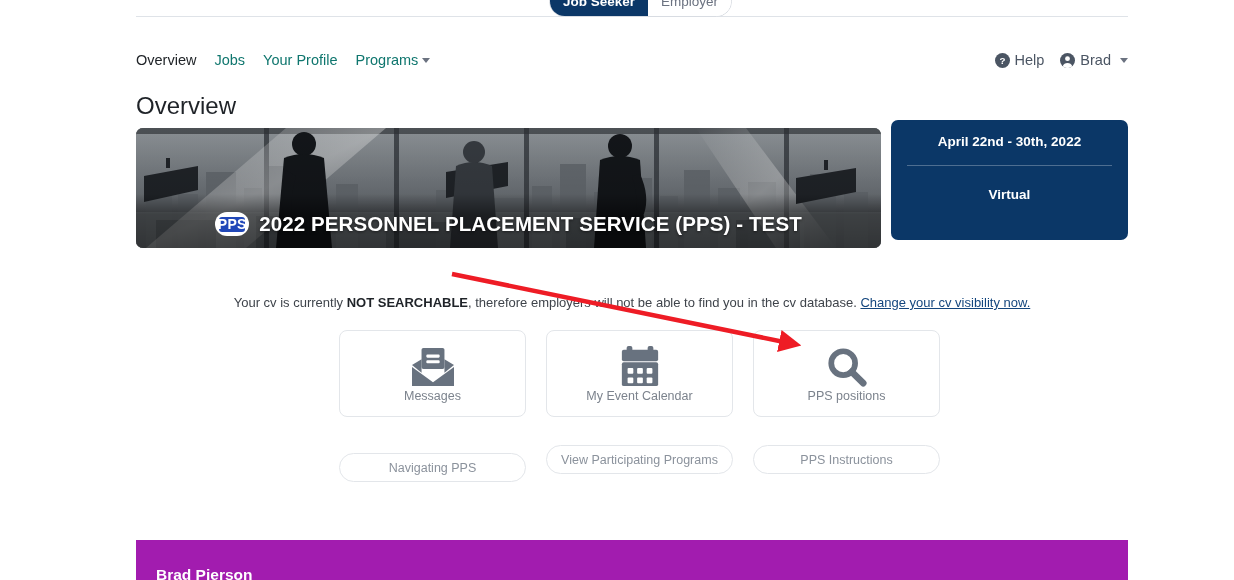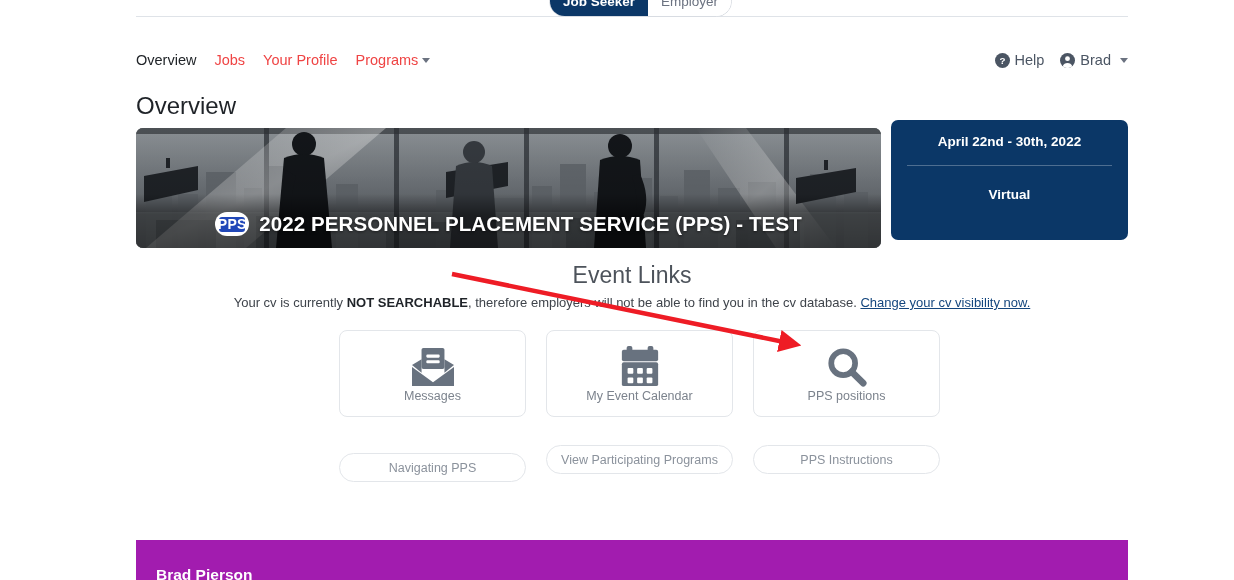--- a/index.html
+++ b/index.html
@@ -37,21 +37,21 @@
   .toggle-seg.active { background: #0b3767; color: #ffffff; font-weight: 600; }
   .toggle-seg.inactive { background: #ffffff; color: #6b7280; }
 
   
   .navbar {
     position: absolute; left: 136px; top: 44px; width: 992px; height: 32px;
     display: flex; align-items: center;
   }
   .nav-links { display: flex; align-items: center; gap: 18px; }
   .nav-link {
-    font-size: 14.5px; color: #ef4444; text-decoration: none;
+    font-size: 14.5px; color: #0f766e; text-decoration: none;
     cursor: pointer; white-space: nowrap; line-height: 1;
   }
   .nav-link.active { color: #212529; }
   .nav-caret {
     display: inline-block; margin-left: 4px;
     width: 0; height: 0; vertical-align: middle;
     border-left: 4.5px solid transparent;
     border-right: 4.5px solid transparent;
     border-top: 5px solid #6b7280;
   }
@@ -319,21 +319,20 @@
       <div class="banner-title">2022 PERSONNEL PLACEMENT SERVICE (PPS) - TEST</div>
     </div>
   </div>
 
   <div class="date-card">
     <div class="date-line-1">April 22nd - 30th, 2022</div>
     <div class="date-divider"></div>
     <div class="date-line-2">Virtual</div>
   </div>
 
-  <div class="event-links-heading">Event Links</div>
 
   <div class="cv-notice">
     <span>Your cv is currently </span><b>NOT SEARCHABLE</b><span>, therefore employers will not be able to find you in the cv database. </span><a class="cv-link">Change your cv visibility now.</a>
   </div>
 
   <div class="cards-row">
 
     <div class="link-card">
       <div class="link-card-icon">
         <svg width="46" height="42" viewBox="0 0 48 44" fill="#68727f">

